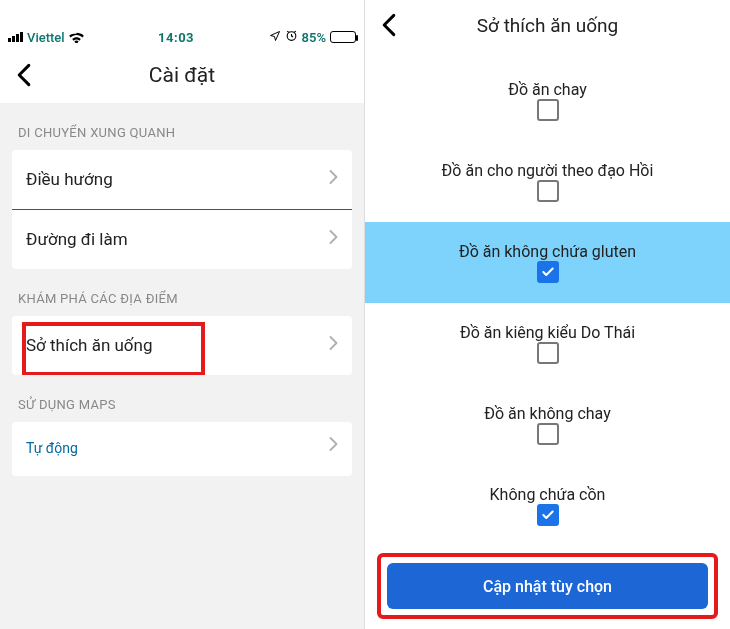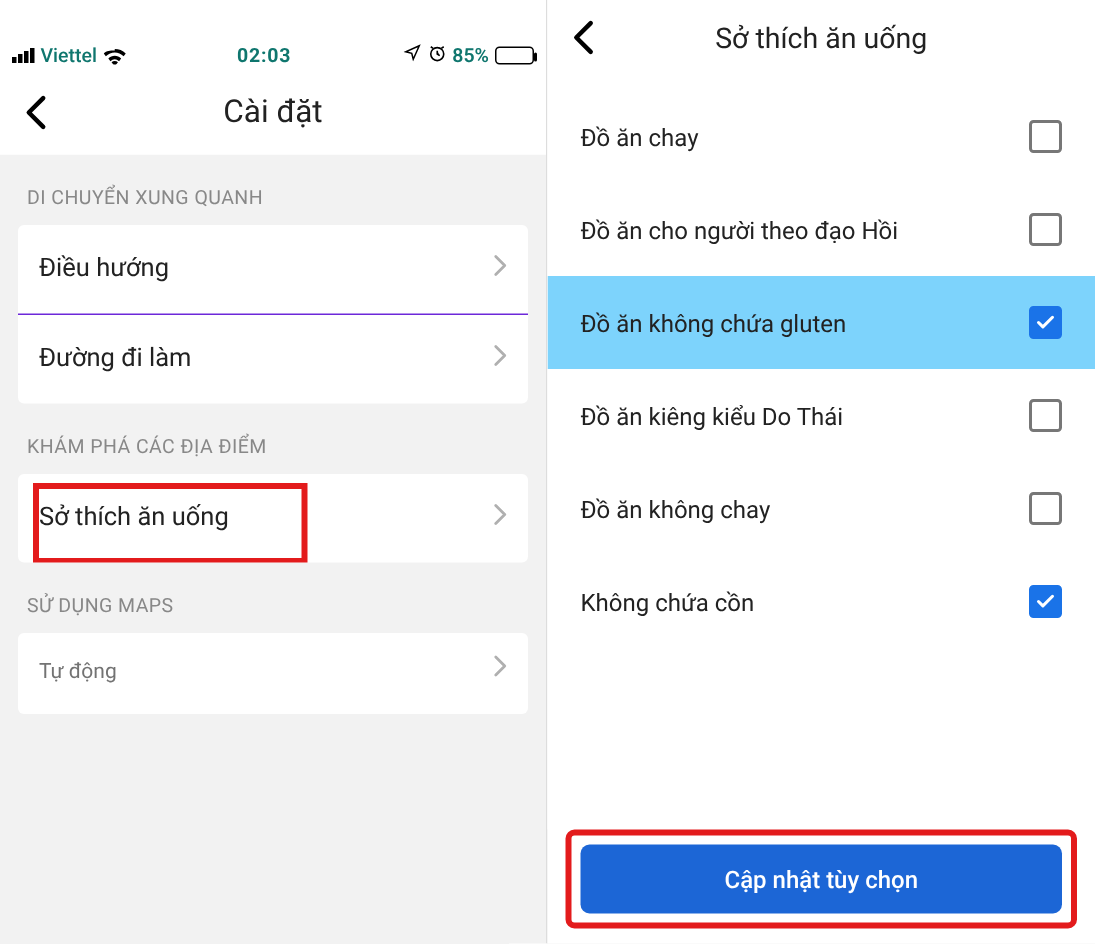--- a/index.html
+++ b/index.html
@@ -99,36 +99,37 @@
     position:relative;
   }
   .row:last-child{ border-bottom:none;}
   .row .label{
     flex:1;
     font-size:17px;
     color:#222;
     line-height:1.35;
   }
   .row .sublabel{
-    font-size:14px; color:#737373; margin-top:4px;
+    font-size:14px; color:#0369a1; margin-top:4px;
   }
   .row .chev{
     color:#b0b0b0;
   }
   
   .pref-list{
     flex:1;
     background:#fff;
     overflow:hidden;
     padding-top: 10px;
   }
   .pref-row{
     display:flex;
     align-items:center;
     padding: 20px 22px;
+    flex-direction: column;
   }
   .pref-row.selected{ background:#7dd3fc; }
   .pref-row .plabel{
     flex:1;
     font-size:16px;
     color:#222;
   }
   .checkbox{
     width:22px; height:22px;
     border:2px solid #777;
@@ -187,21 +188,21 @@
           <span></span>
           <span></span>
         </span>
       <span class="carrier-text">Viettel</span>
       <span class="wifi-icon">
         <svg width="15" height="11" viewBox="0 0 24 18">
             <path fill="#000" d="M12 18l3.5-4.5c-1-0.9-2.2-1.4-3.5-1.4s-2.5 0.5-3.5 1.4L12 18zM5 9.5l2.3 3C8.8 11 10.3 10.2 12 10.2s3.2 0.8 4.7 2.3L19 9.5C17 7.5 14.6 6.4 12 6.4S7 7.5 5 9.5zM0 4l2.3 3C5 4.3 8.4 2.8 12 2.8S19 4.3 21.7 7L24 4C20.7 0.7 16.5-0.8 12-0.8l0 1.6c0 0 0 0 0 0C7.5 0.8 3.3 0.7 0 4z" transform="translate(0,2)"></path>
           </svg>
       </span>
     </div>
-    <div class="sb-center">02:03</div>
+    <div class="sb-center">14:03</div>
     <div class="sb-right">
       <span>
         <svg width="12" height="12" viewBox="0 0 24 24">
             <path fill="none" stroke="#000" stroke-width="2" d="M21 3L3 11l8 2 2 8z"></path>
           </svg>
       </span>
       <span>
         <svg width="13" height="13" viewBox="0 0 24 24">
             <circle cx="12" cy="13" r="8" fill="none" stroke="#000" stroke-width="2"></circle>
             <path stroke="#000" stroke-width="2" d="M12 9v4l3 2M4 4l3 2M20 4l-3 2"></path>

